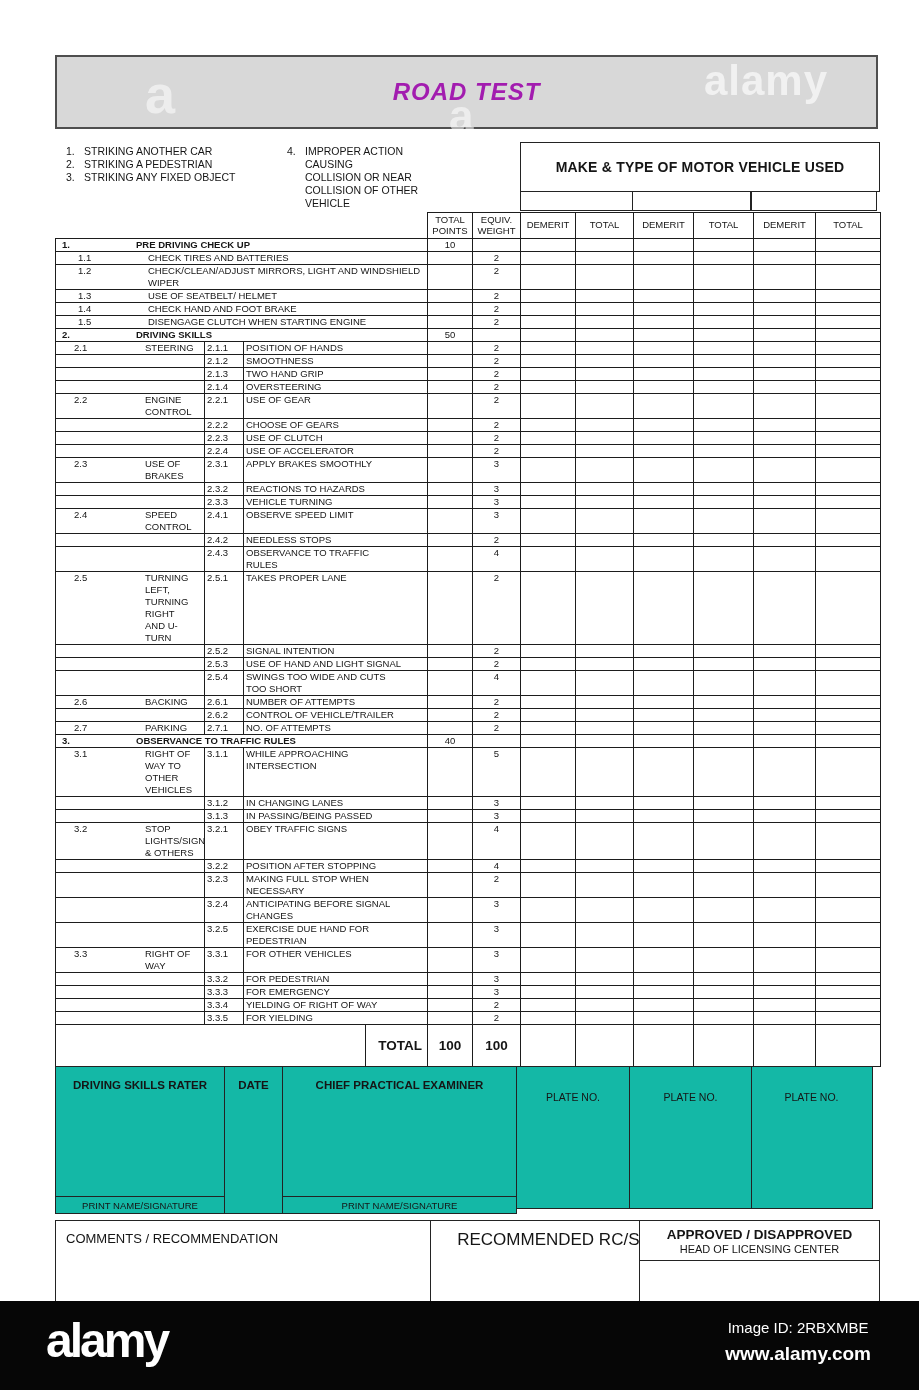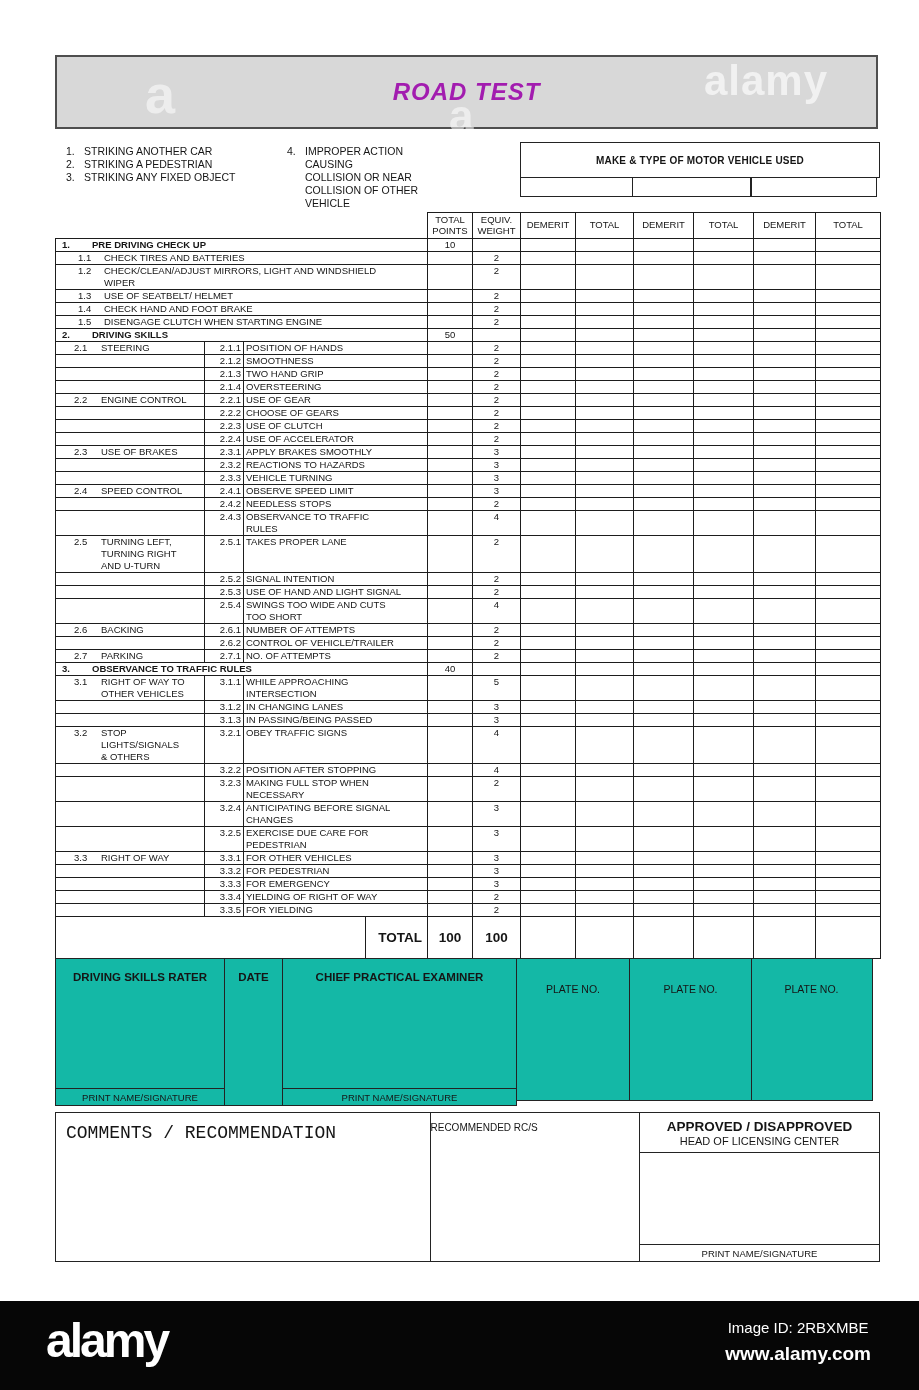--- a/index.html
+++ b/index.html
@@ -18,42 +18,42 @@
   
   .violations{position:absolute;left:66px;top:145px;display:flex;font-size:10.5px;line-height:13px;}
   .vcol1{width:185px;}
   .vcol2{margin-left:36px;width:160px;}
   .vitem{display:flex;}
   .vnum{flex:none;width:18px;}
   .vtext{white-space:pre-line;}
 
   
   .veh{position:absolute;left:520px;top:142px;width:360px;}
-  .veh-title{height:36px;border:1.5px solid #232323;box-sizing:border-box;display:flex;align-items:center;
-             justify-content:center;font-weight:bold;font-size:10px;letter-spacing:.2px;text-align:center;}
+  .veh-title{height:50px;border:1.5px solid #232323;box-sizing:border-box;display:flex;align-items:center;
+             justify-content:center;font-weight:bold;font-size:14px;letter-spacing:.2px;text-align:center;}
   .veh-cells{display:flex;margin-top:-1.5px;}
   .veh-cell{height:20px;border:1.5px solid #232323;box-sizing:border-box;margin-left:-1.5px;}
   .veh-cell:first-child{margin-left:0;}
 
   
   .main{position:absolute;left:55px;top:212px;width:825px;}
   table.score{border-collapse:collapse;table-layout:fixed;width:825px;font-size:9.5px;line-height:12px;}
   table.score td{border:1px solid #1d1d1d;padding:0 2px;vertical-align:top;box-sizing:border-box;
                  overflow:hidden;white-space:pre-line;}
   tr.head-row td{height:26px;vertical-align:middle;text-align:center;line-height:10.5px;}
   td.nb{border:none !important;background:#fff;}
   .rowflex{display:flex;}
   .secflex{padding-left:4px;font-weight:bold;}
   .secnum{flex:none;width:30px;}
   .itemflex{padding-left:20px;}
   .itemnum{flex:none;width:26px;}
   .catflex{padding-left:16px;}
   .catnum{flex:none;width:27px;}
-  .rlabel{white-space:pre-line;}
-  td.subnum{text-align:right;}
+  .rlabel{white-space:pre-line;margin-left:44px;}
+  td.subnum{text-align:left;}
   td.cnum{text-align:center;}
   tr.total-row td{height:42px;vertical-align:middle;}
   td.tlab-cell{position:relative;padding:0;}
   .tlab{position:absolute;right:0;top:0;bottom:0;width:62px;border-left:1px solid #1d1d1d;display:flex;
         align-items:center;justify-content:flex-end;padding-right:5px;font-weight:bold;font-size:13.5px;box-sizing:border-box;}
   td.big{font-weight:bold;font-size:13.5px;}
 
   
   .sig{display:flex;align-items:flex-start;margin-top:-1px;}
   .scell{border:1.5px solid #232323;box-sizing:border-box;margin-left:-1.5px;position:relative;height:148px;background:#14b8a6;}
@@ -61,22 +61,22 @@
   .scell.plate{height:143px;}
   .stitle{text-align:center;padding-top:12px;font-weight:bold;font-size:11.5px;}
   .strip{position:absolute;left:0;right:0;bottom:0;height:16px;border-top:1.5px solid #232323;display:flex;
          align-items:center;justify-content:center;font-size:9.5px;}
   .plabel{text-align:center;padding-top:24px;font-size:10.5px;}
 
   
   .bot{display:flex;margin-top:6px;}
   .bcell{border:1.5px solid #232323;box-sizing:border-box;margin-left:-1.5px;height:150px;position:relative;background:#fff;}
   .bcell:first-child{margin-left:0;}
-  .comments-title{padding:10px 0 0 10px;font-size:18px;font-family:Liberation Mono, monospace;}
-  .rcs-title{text-align:left;padding-top:9px;font-size:10px;}
+  .comments-title{padding:10px 0 0 10px;font-size:13px;}
+  .rcs-title{text-align:right;padding-top:9px;font-size:17px;}
   .appr-head{height:40px;border-bottom:1.5px solid #232323;display:flex;flex-direction:column;align-items:center;
              justify-content:center;box-sizing:border-box;}
   .appr-title{font-weight:bold;font-size:13.5px;}
   .appr-sub{font-size:11px;margin-top:1px;}
 
   
   .bar{position:absolute;left:0;top:1301px;width:919px;height:89px;background:#060606;color:#fff;}
   .logo{position:absolute;left:46px;top:12px;font-size:48px;font-weight:bold;letter-spacing:-3px;}
   .bar-right{position:absolute;right:48px;top:18px;text-align:center;}
   .bar-id{font-size:15px;}
@@ -618,21 +618,21 @@
             <td class="dem"></td>
             <td class="dem"></td>
             <td class="dem"></td>
             <td class="dem"></td>
             <td class="dem"></td>
             <td class="dem"></td>
           </tr>
           <tr class="detail">
             <td></td>
             <td class="subnum">3.2.5</td>
-            <td>EXERCISE DUE CARE FOR
+            <td>EXERCISE DUE HAND FOR
 PEDESTRIAN</td>
             <td class="cnum"></td>
             <td class="cnum">3</td>
             <td class="dem"></td>
             <td class="dem"></td>
             <td class="dem"></td>
             <td class="dem"></td>
             <td class="dem"></td>
             <td class="dem"></td>
           </tr>

